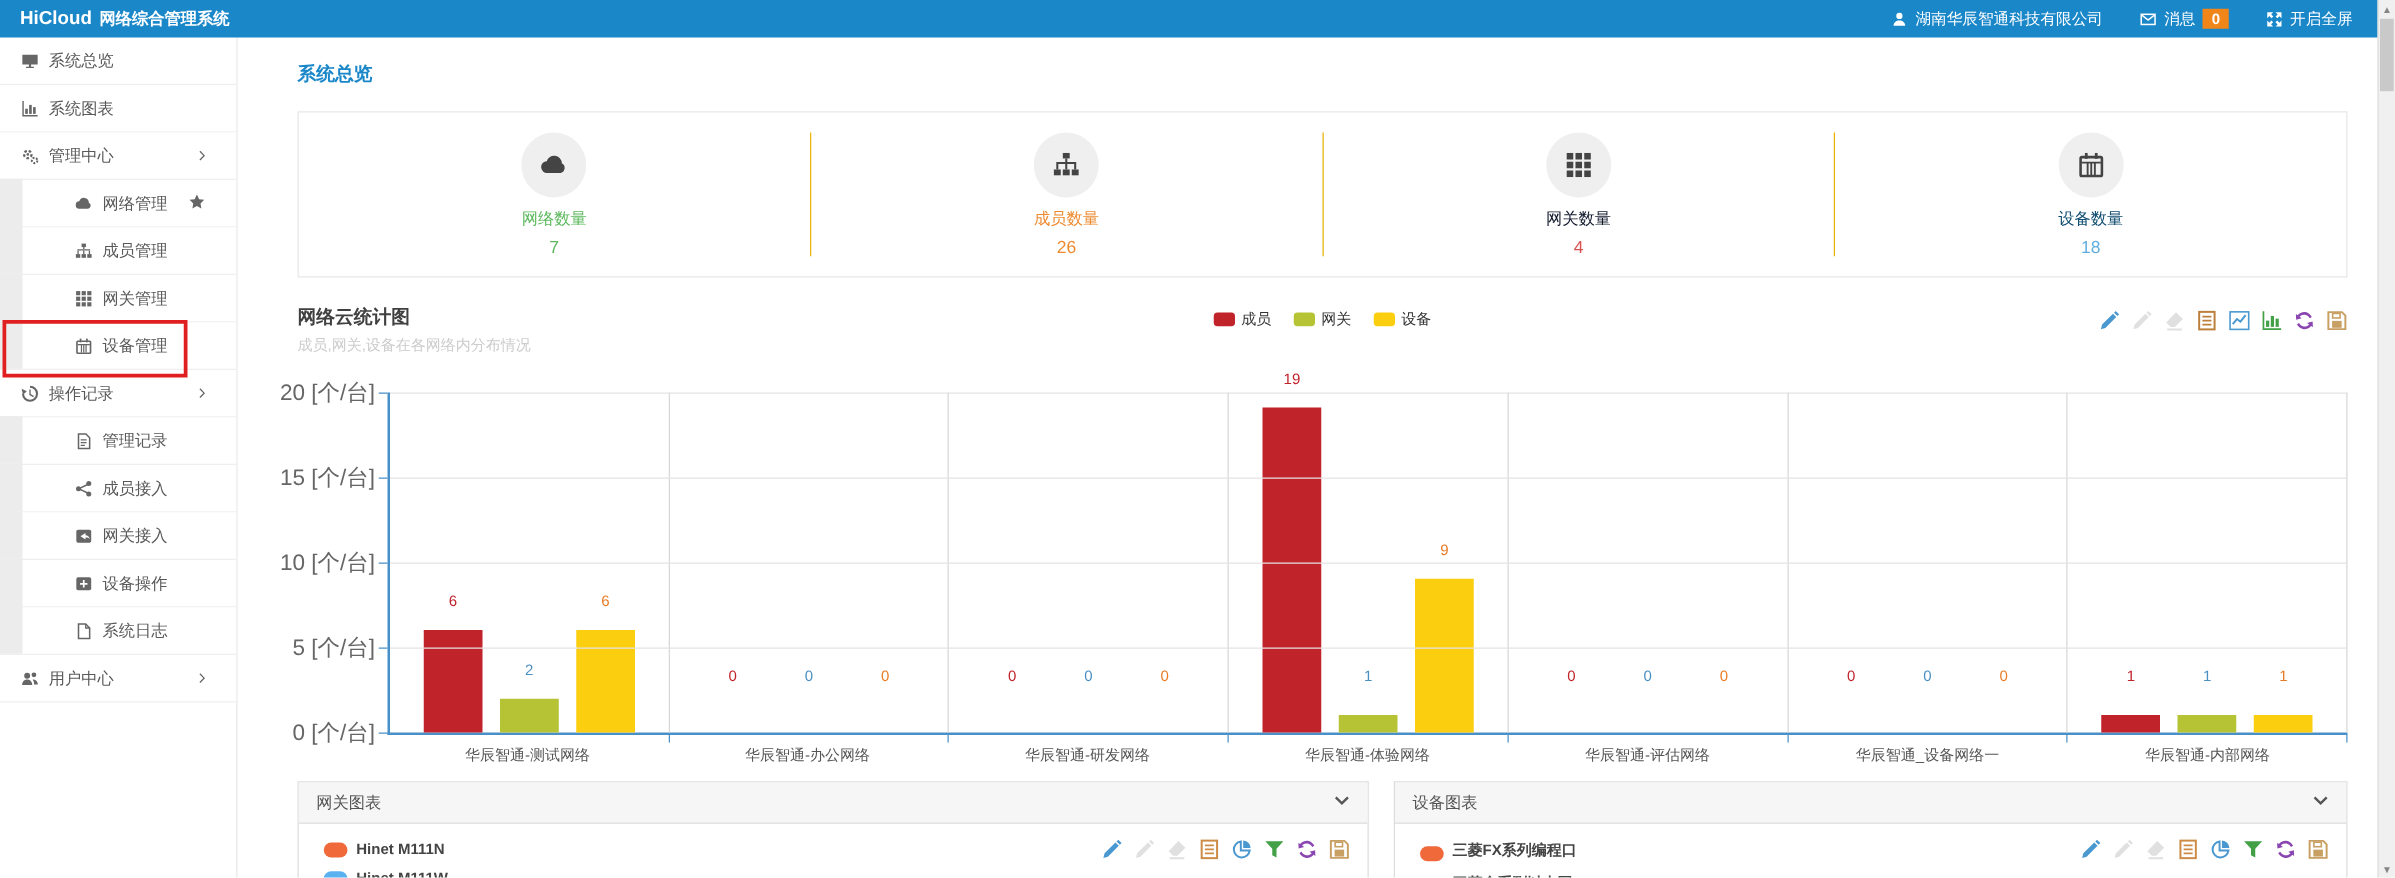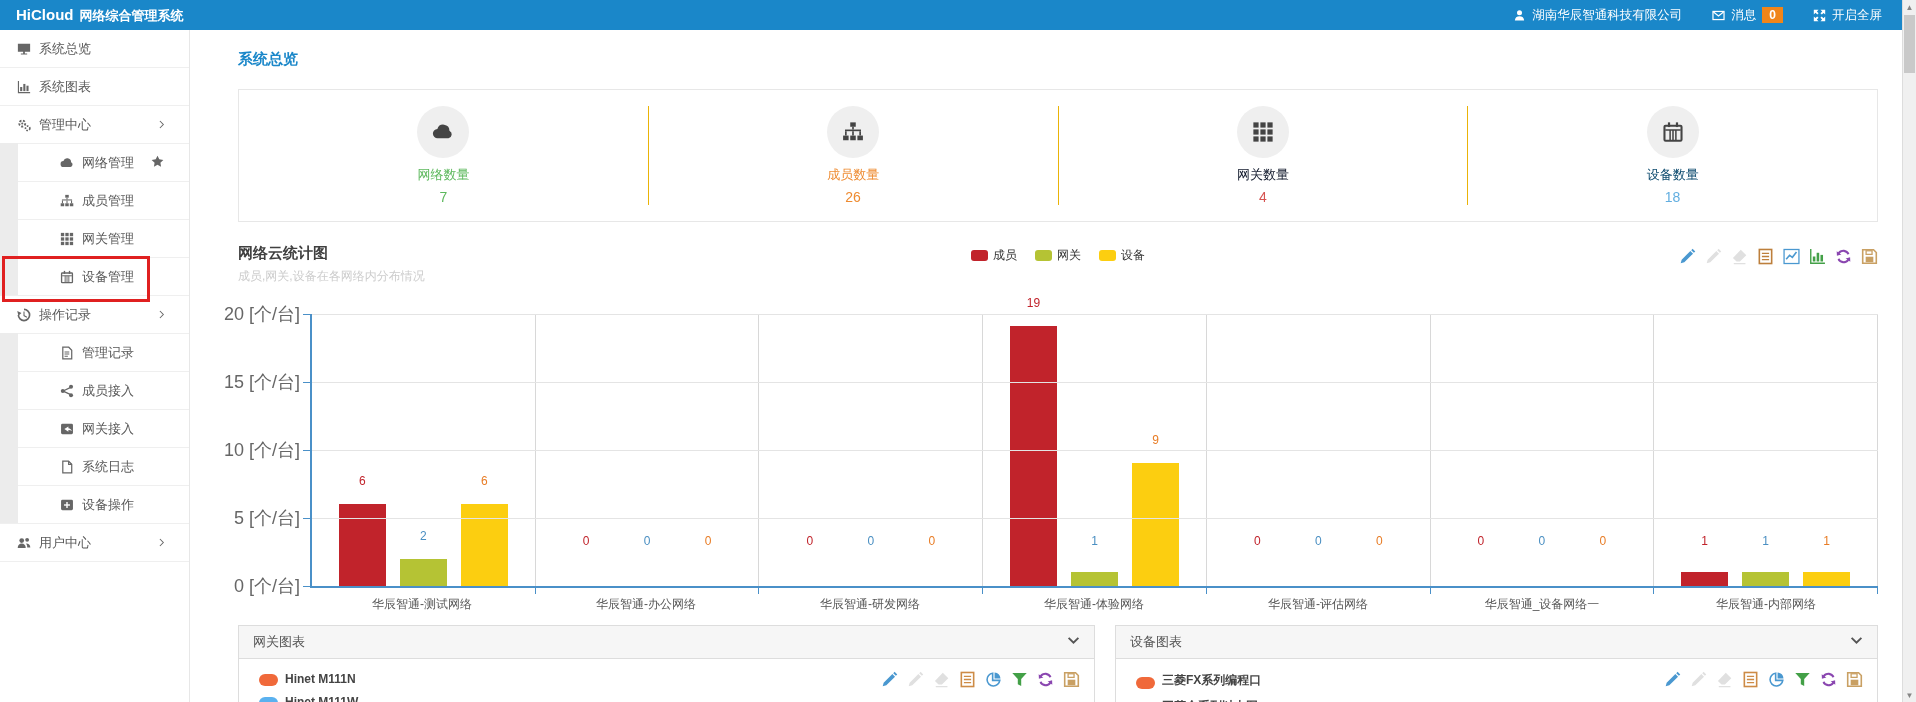--- a/index.html
+++ b/index.html
@@ -263,35 +263,35 @@
         <svg width="14" height="14" viewBox="0 0 16 16" fill="currentColor">
           <rect x="1.2" y="2" width="13.6" height="12" rx="1.6"></rect>
           <path d="M5 8l4.6-3v2c2 .2 3.4 1.4 4 3.4-1.2-1-2.5-1.4-4-1.3v1.9z" fill="#fff"></path>
         </svg>
       </span>
       <span class="side-label">网关接入</span>
     </div>
     <div class="side-item sub">
       <span class="icon">
         <svg width="14" height="14" viewBox="0 0 16 16" fill="currentColor">
-          <path d="M3.2 1.4h6.6l3.6 3.6v9.6H3.2z" fill="none" stroke="currentColor" stroke-width="1.4"></path>
-          <path d="M9.8 1.4v3.6h3.6" fill="none" stroke="currentColor" stroke-width="1.2"></path>
-        </svg>
-      </span>
-      <span class="side-label">系统日志</span>
-    </div>
-    <div class="side-item sub">
-      <span class="icon">
-        <svg width="14" height="14" viewBox="0 0 16 16" fill="currentColor">
           <rect x="1.2" y="2" width="13.6" height="12" rx="1.6"></rect>
           <path d="M7.2 4.6h1.6v6.8H7.2z" fill="#fff"></path>
           <path d="M4.6 7.2h6.8v1.6H4.6z" fill="#fff"></path>
         </svg>
       </span>
       <span class="side-label">设备操作</span>
+    </div>
+    <div class="side-item sub">
+      <span class="icon">
+        <svg width="14" height="14" viewBox="0 0 16 16" fill="currentColor">
+          <path d="M3.2 1.4h6.6l3.6 3.6v9.6H3.2z" fill="none" stroke="currentColor" stroke-width="1.4"></path>
+          <path d="M9.8 1.4v3.6h3.6" fill="none" stroke="currentColor" stroke-width="1.2"></path>
+        </svg>
+      </span>
+      <span class="side-label">系统日志</span>
     </div>
     <div class="side-item top">
       <span class="icon">
         <svg width="14" height="14" viewBox="0 0 16 16" fill="currentColor">
           <circle cx="5.4" cy="5.2" r="2.7"></circle>
           <path d="M0.8 13.6c0-3 2-4.9 4.6-4.9s4.6 1.9 4.6 4.9z"></path>
           <circle cx="11.6" cy="4.4" r="2.2"></circle>
           <path d="M10.4 8.6a4.5 4.5 0 0 1 4.8 4.6h-3.5a6.3 6.3 0 0 0-1.3-4.6z"></path>
         </svg>
       </span>

